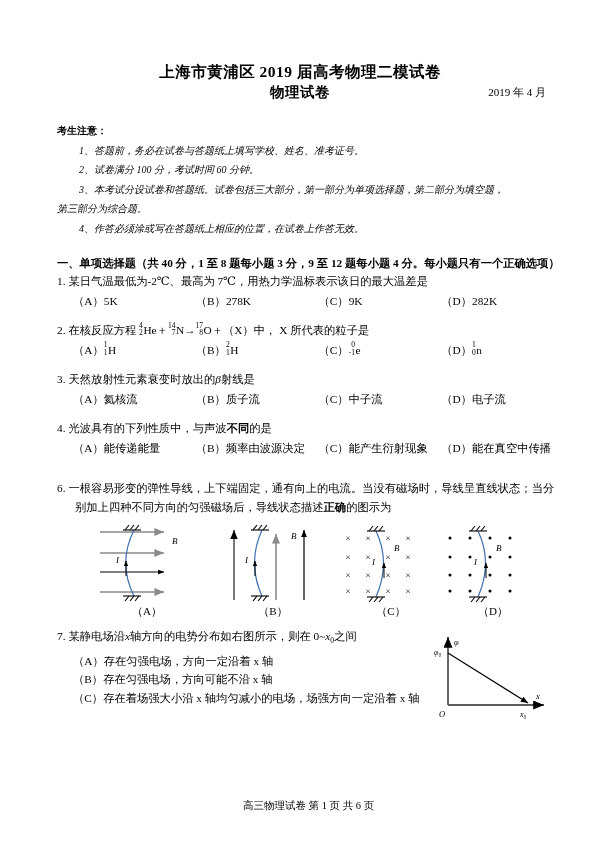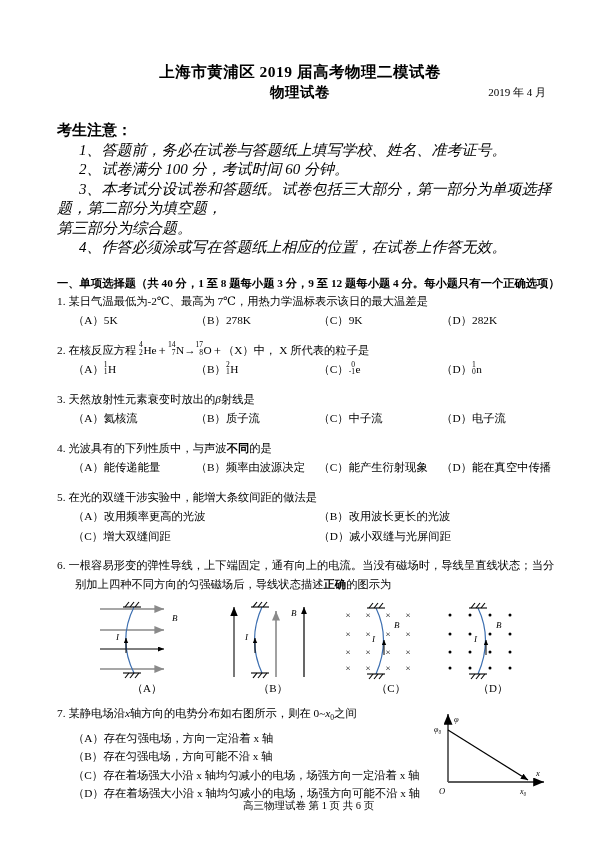--- a/index.html
+++ b/index.html
@@ -48,21 +48,21 @@
     top: 2px;
     font-size: 11px;
     font-weight: normal;
   }
 
   
   .notice-block {
     margin-top: 18px;
     padding-left: 57px;
     padding-right: 42px;
-    font-size: 15px;
+    font-size: 10px;
     line-height: 19.5px;
   }
   .notice-head { font-weight: bold; }
   .notice-item { text-indent: 22px; font-style: italic; }
   .notice-item.cont { text-indent: 0; }
 
   
   .section-head {
     margin-top: 16px;
     padding-left: 57px;
@@ -234,33 +234,20 @@
     <div class="opts-row four">
       <div class="opt">（A）能传递能量</div>
       <div class="opt">（B）频率由波源决定</div>
       <div class="opt">（C）能产生衍射现象</div>
       <div class="opt">（D）能在真空中传播</div>
     </div>
   </div>
 
   <div class="gap-10"></div>
 
-  <div class="q">
-    <div class="q-stem">
-      <span class="num">5.</span><span>在光的双缝干涉实验中，能增大条纹间距的做法是</span>
-    </div>
-    <div class="opts-row two">
-      <div class="opt">（A）改用频率更高的光波</div>
-      <div class="opt">（B）改用波长更长的光波</div>
-    </div>
-    <div class="opts-row two">
-      <div class="opt">（C）增大双缝间距</div>
-      <div class="opt">（D）减小双缝与光屏间距</div>
-    </div>
-  </div>
 
   <div class="gap-10"></div>
 
   <div class="q">
     <div class="q-stem">
       <span class="num">6.</span><span>一根容易形变的弹性导线，上下端固定，通有向上的电流。当没有磁场时，导线呈直线状态；当分</span>
     </div>
     <div class="q-stem-cont">
       <span>别加上四种不同方向的匀强磁场后，导线状态描述</span><b>正确</b><span>的图示为</span>
     </div>
@@ -418,21 +405,20 @@
   <div class="gap-6"></div>
 
   <div class="q">
     <div class="q-stem">
       <span class="num">7.</span><span>某静电场沿</span><span class="it">x</span><span>轴方向的电势分布如右图所示，则在 0~</span><span class="it">x</span><sub style="font-size:7.5px">0</sub><span>之间</span>
     </div>
     <div class="opts-row" style="display:block">
       <div class="opt opt-wide">（A）存在匀强电场，方向一定沿着 x 轴</div>
       <div class="opt opt-wide">（B）存在匀强电场，方向可能不沿 x 轴</div>
       <div class="opt opt-wide">（C）存在着场强大小沿 x 轴均匀减小的电场，场强方向一定沿着 x 轴</div>
-      <div class="opt opt-wide">（D）存在着场强大小沿 x 轴均匀减小的电场，场强方向可能不沿 x 轴</div>
     </div>
 
     <div class="fig7">
       <svg width="130" height="92" viewBox="0 0 130 92">
         <defs>
           <marker id="ax-ar" markerWidth="7" markerHeight="7" refX="6" refY="2.5" orient="auto">
             <path d="M0,0 L6,2.5 L0,5 z" fill="#000"></path>
           </marker>
         </defs>
 

